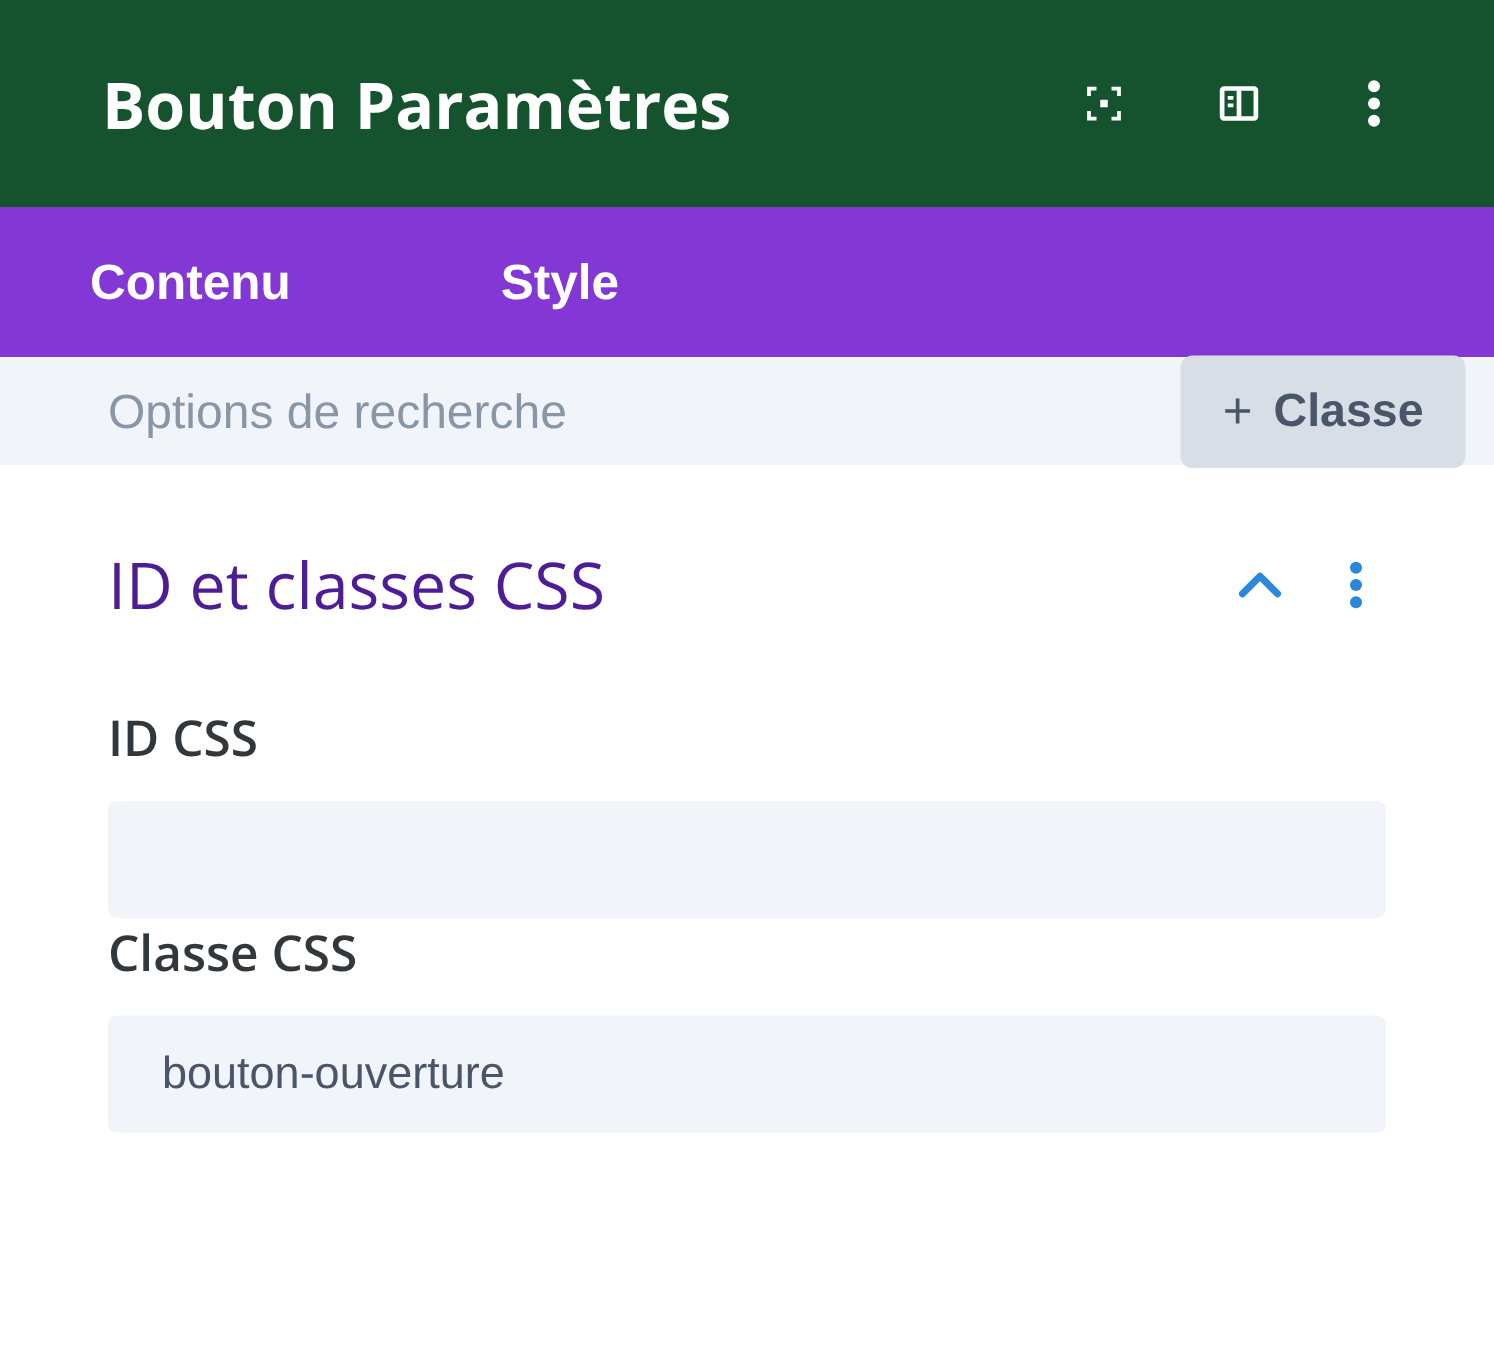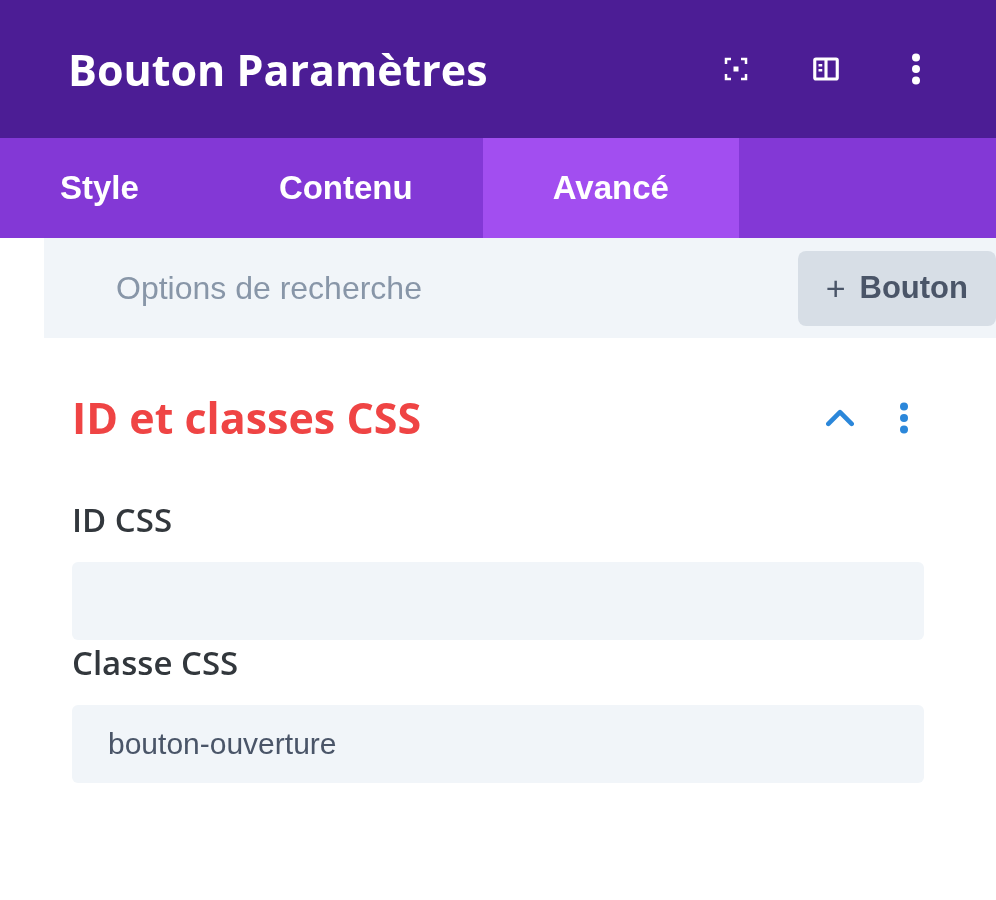--- a/index.html
+++ b/index.html
@@ -7,21 +7,21 @@
       padding: 0;
       box-sizing: border-box;
     }
     body {
       font-family: 'Open Sans', -apple-system, BlinkMacSystemFont, 'Segoe UI', Roboto, sans-serif;
       width: 996px;
       height: 900px;
       background: #ffffff;
     }
     .header {
-      background: #4c1d95;
+      background: #14532d;
       height: 138px;
       display: flex;
       align-items: center;
       justify-content: space-between;
       padding: 0 60px 0 68px;
     }
     .header-title {
       color: #ffffff;
       font-size: 43px;
       font-weight: 700;
@@ -60,26 +60,25 @@
     }
     .tab:first-child {
       padding-left: 60px;
       padding-right: 70px;
     }
     .tab.active {
       background: #a24ef0;
     }
     .search-bar {
       background: #f1f5f9;
-      height: 100px;
+      height: 72px;
       display: flex;
       align-items: center;
       justify-content: space-between;
-      padding: 0 0 0 72px;
-      margin-left: 44px;
+      padding: 0 19px 0 72px;
     }
     .search-input {
       flex: 1;
       border: none;
       background: transparent;
       font-size: 32px;
       color: #4a5568;
       outline: none;
     }
     .search-input::placeholder {
@@ -101,23 +100,23 @@
     .section {
       padding: 50px 72px;
     }
     .section-header {
       display: flex;
       align-items: center;
       justify-content: space-between;
       margin-bottom: 50px;
     }
     .section-title {
-      color: #ef4444;
+      color: #4c1d95;
       font-size: 43px;
-      font-weight: 700;
+      font-weight: 400;
     }
     .section-header-icons {
       display: flex;
       align-items: center;
       gap: 24px;
     }
     .field-group {
     }
     .field-label {
       color: #32373c;
@@ -168,30 +167,29 @@
       <svg width="10" height="32" viewBox="0 0 8 28" fill="none">
         <circle cx="4" cy="4" r="3.5" fill="#ffffff"></circle>
         <circle cx="4" cy="14" r="3.5" fill="#ffffff"></circle>
         <circle cx="4" cy="24" r="3.5" fill="#ffffff"></circle>
       </svg>
     </button>
   </div>
 </div>
 
 <div class="tabs">
+  <button class="tab">Contenu</button>
   <button class="tab">Style</button>
-  <button class="tab">Contenu</button>
-  <button class="tab active">Avancé</button>
 </div>
 
 <div class="search-bar">
   <input type="text" class="search-input" placeholder="Options de recherche" style="">
   <button class="filter-btn">
     <span class="plus-icon">+</span>
-    <span>Bouton</span>
+    <span>Classe</span>
   </button>
 </div>
 
 <div class="section">
   <div class="section-header">
     <h2 class="section-title">ID et classes CSS</h2>
     <div class="section-header-icons">
       <button class="icon-btn">
         <svg width="28" height="18" viewBox="0 0 24 14" fill="none">
           <path d="M2 12 L12 2 L22 12" stroke="#2b87da" stroke-width="4" fill="none" stroke-linecap="round" stroke-linejoin="round"></path>

